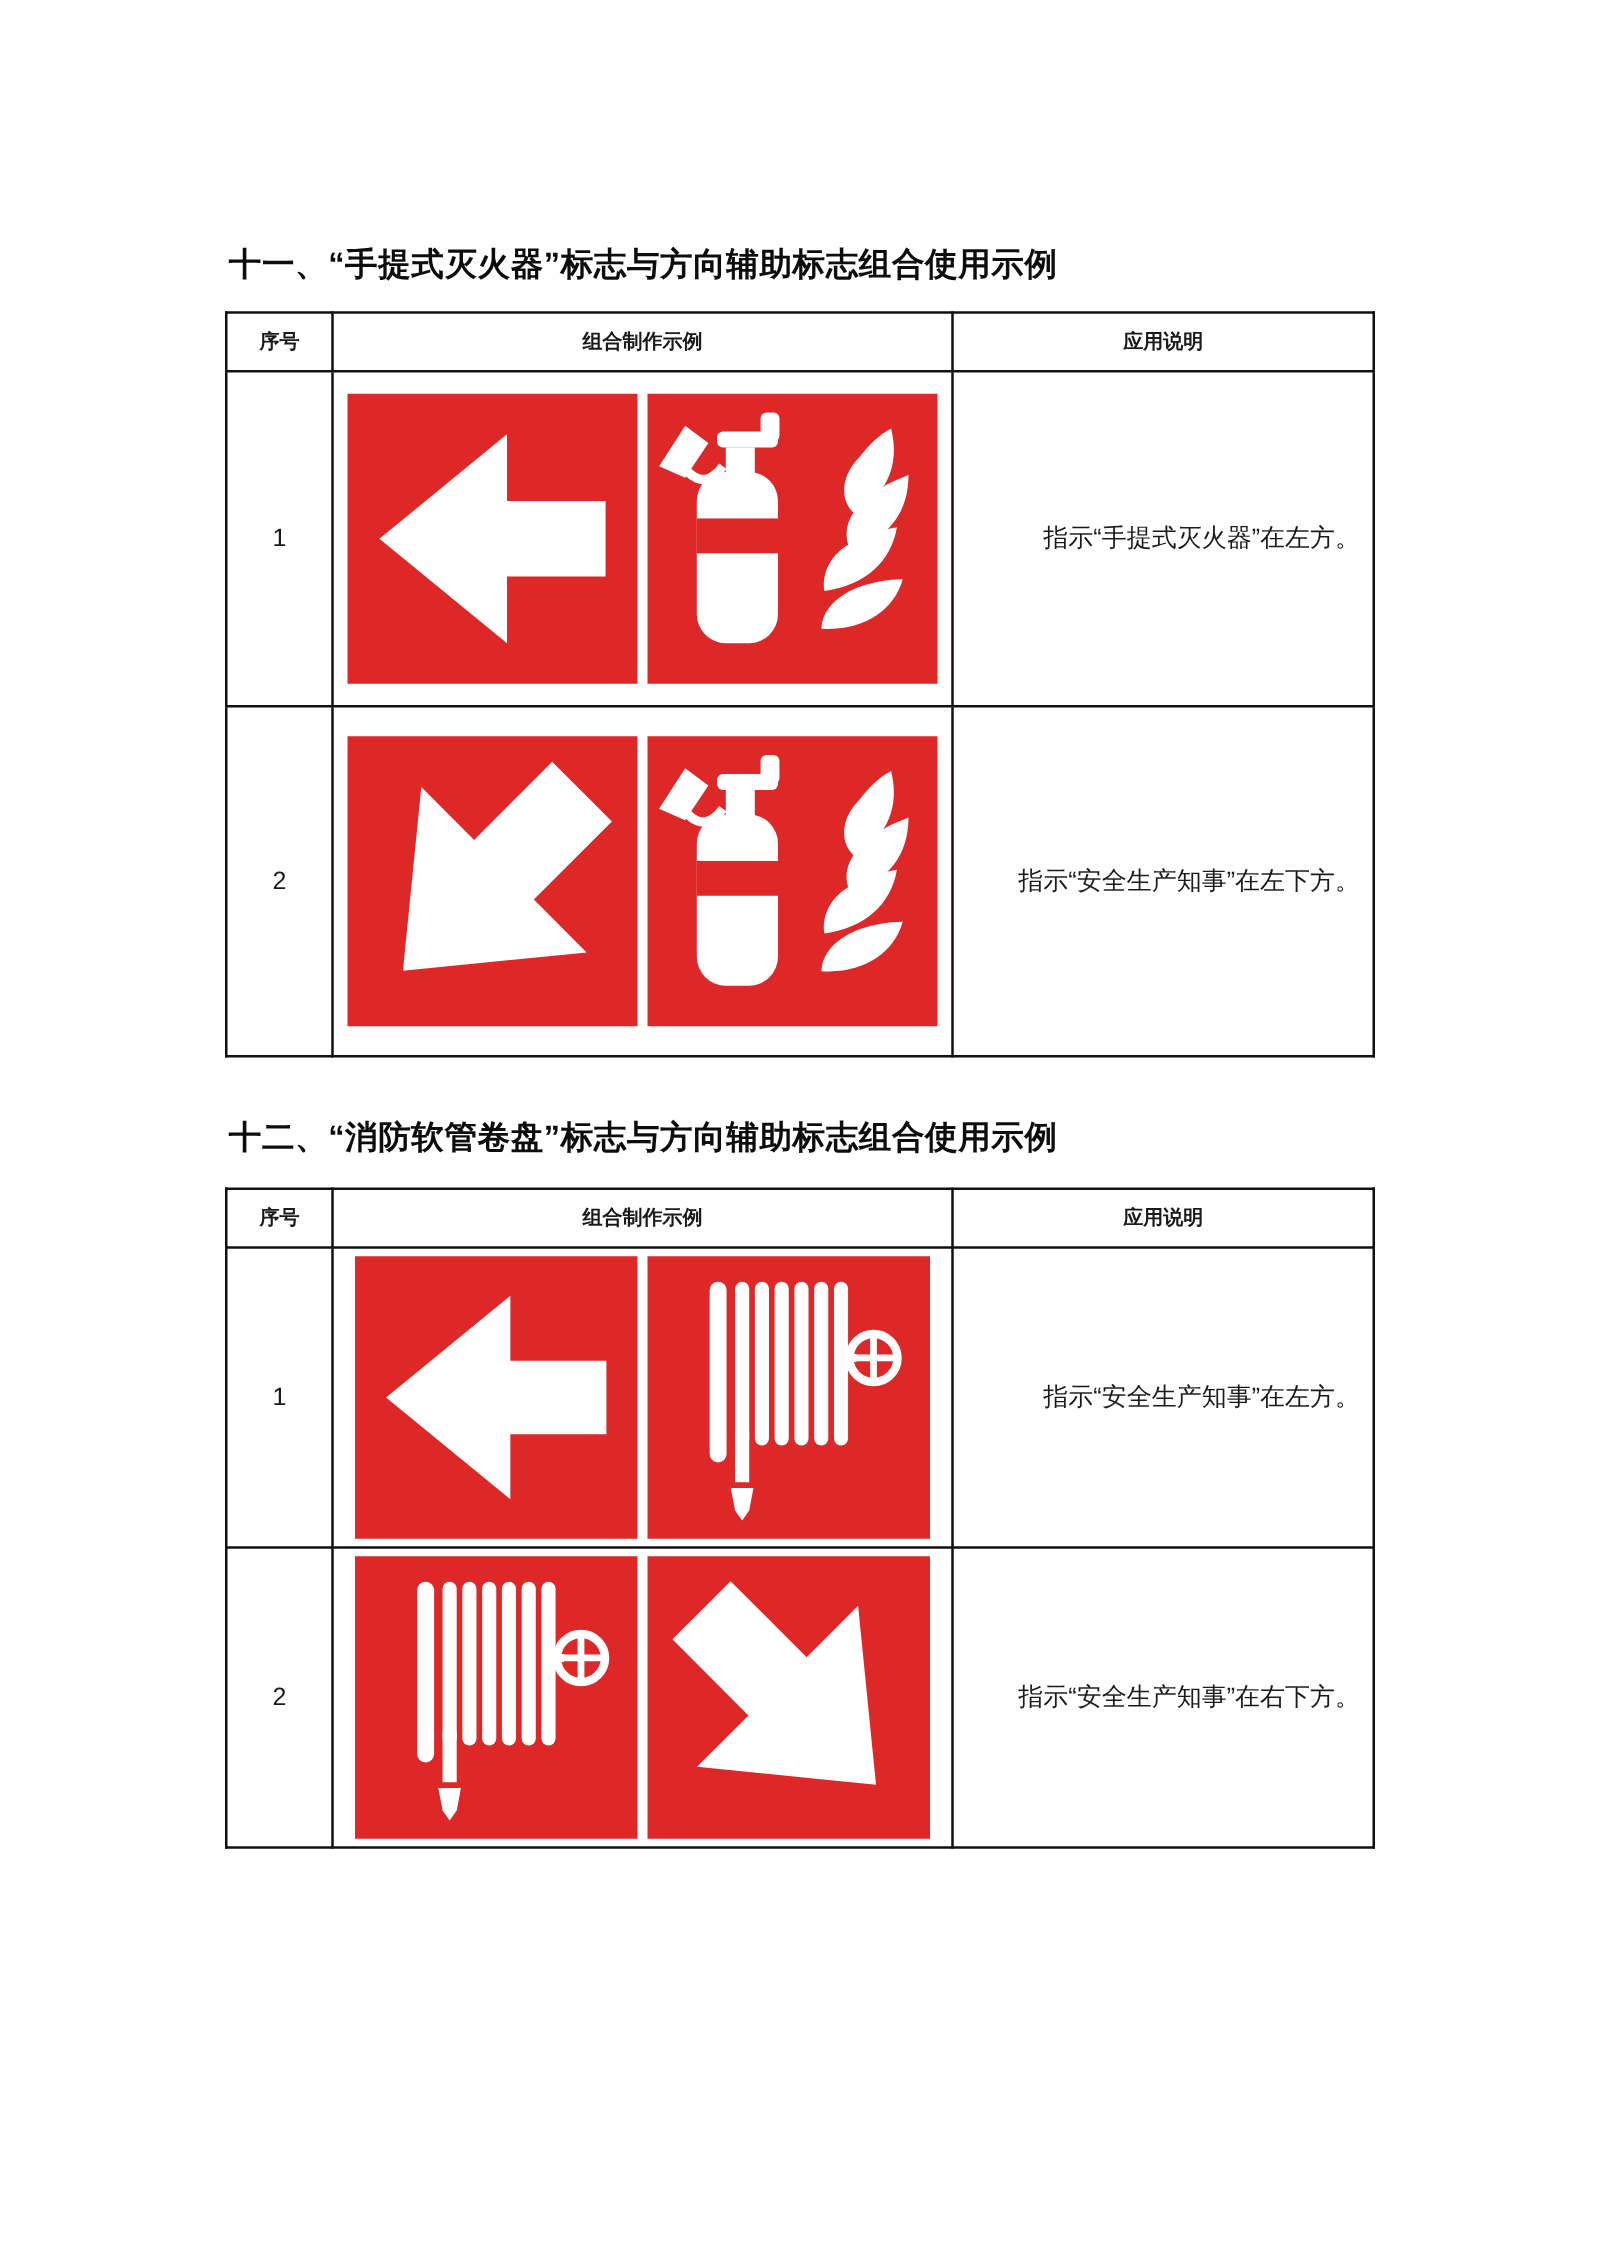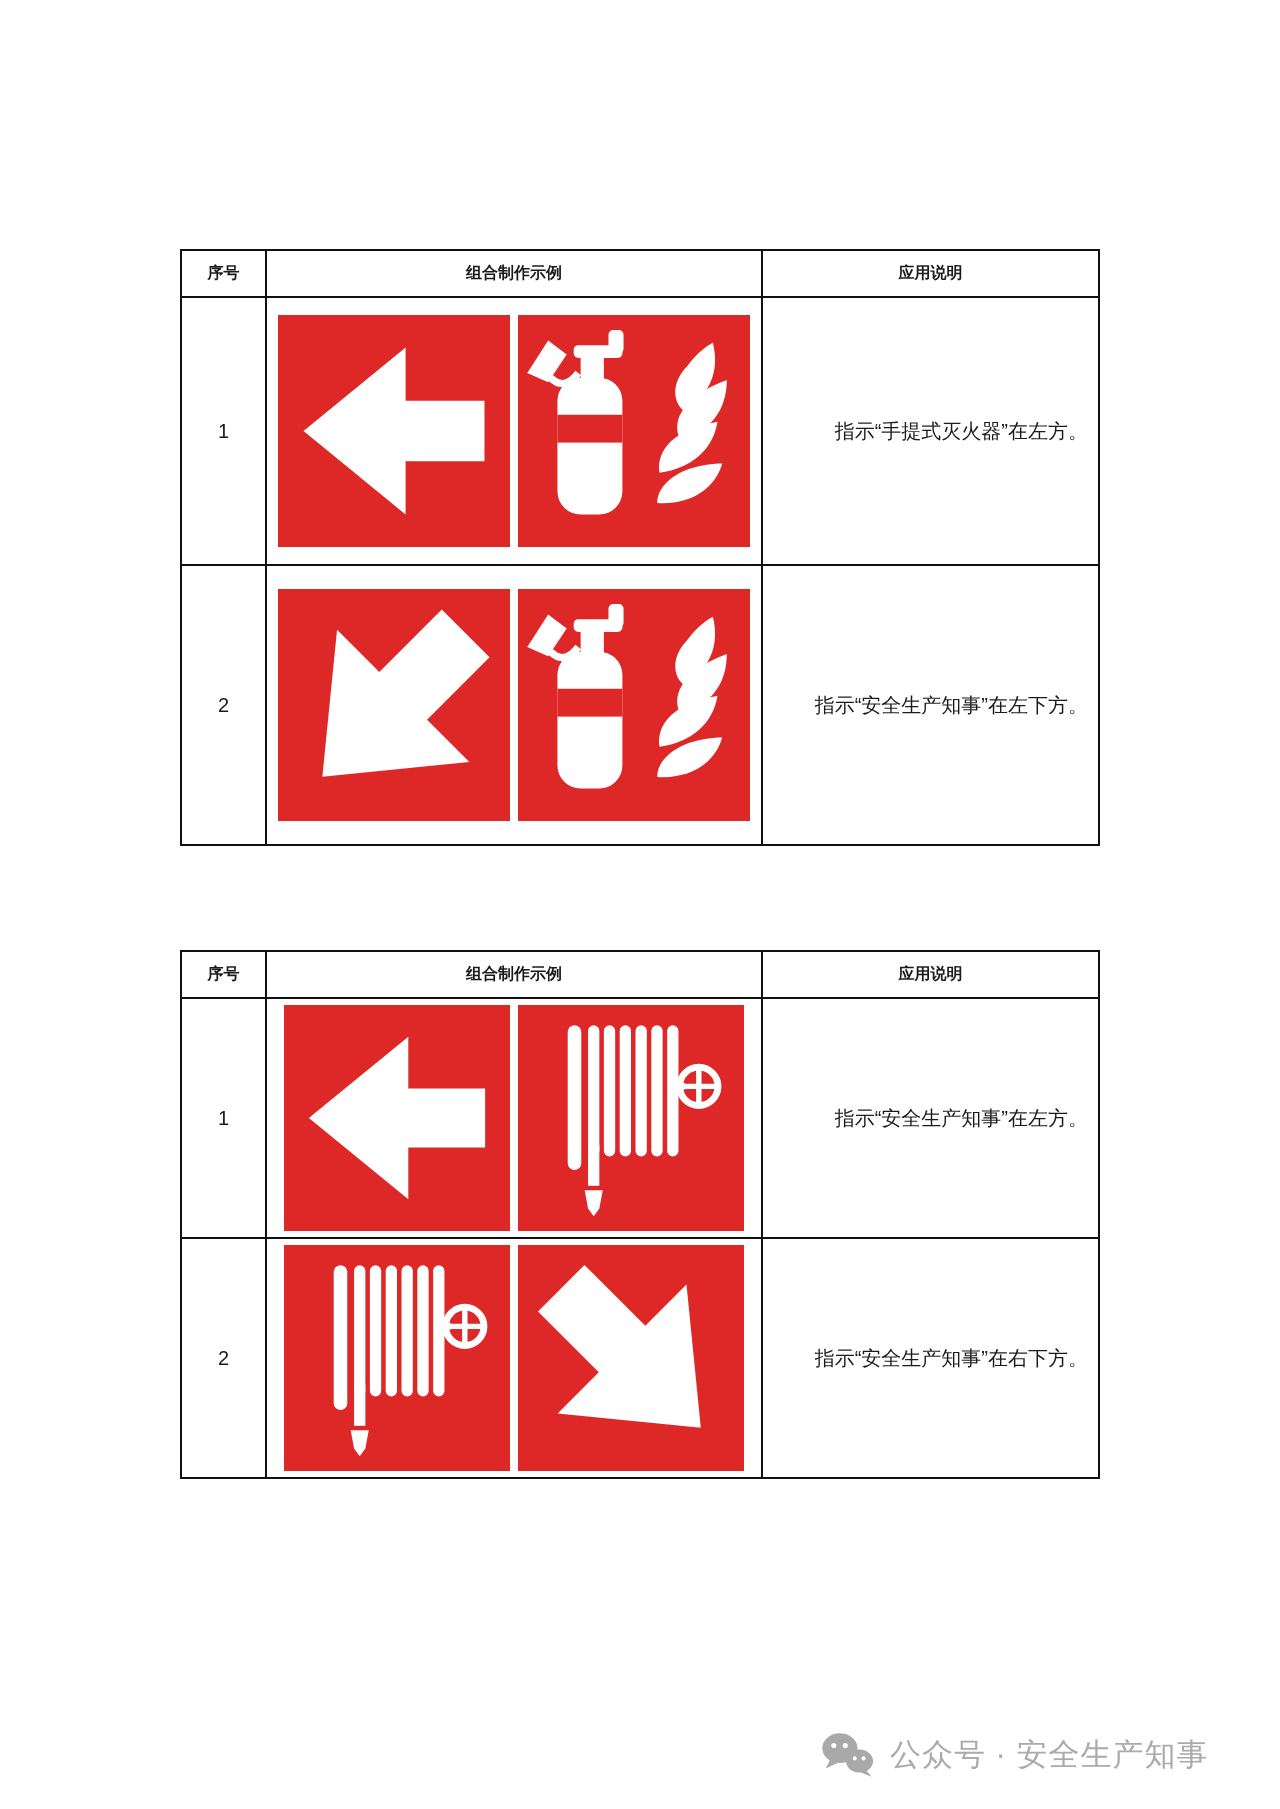--- a/index.html
+++ b/index.html
@@ -78,20 +78,21 @@
       <rect x="69.5" y="34.6" width="4.5" height="2.8"></rect>
       <circle cx="80" cy="36" r="8.5" fill="none" stroke="#ffffff" stroke-width="3"></circle>
       <line x1="71.5" y1="36" x2="88.5" y2="36" stroke="#ffffff" stroke-width="2.4"></line>
       <line x1="80" y1="27.5" x2="80" y2="44.5" stroke="#ffffff" stroke-width="2.4"></line>
     </g>
   </defs>
 </svg>
 
 <div class="page">
 
+  <div id="title1" class="sec-title">十一、“手提式灭火器”标志与方向辅助标志组合使用示例</div>
 
   <table id="table1" class="sign-table">
     <colgroup>
         <col style="width:85px">
         <col style="width:496px">
         <col style="width:337px">
       </colgroup>
     <tbody>
         <tr class="header-row">
       <th>序号</th>
@@ -130,20 +131,21 @@
                   <use href="#extShape"></use>
                 </svg>
           </div>
         </div>
       </td>
       <td class="desc-cell">指示“安全生产知事”在左下方。</td>
     </tr>
   </tbody>
     </table>
 
+  <div id="title2" class="sec-title">十二、“消防软管卷盘”标志与方向辅助标志组合使用示例</div>
 
   <table id="table2" class="sign-table">
     <colgroup>
         <col style="width:85px">
         <col style="width:496px">
         <col style="width:337px">
       </colgroup>
     <tbody>
         <tr class="header-row">
       <th>序号</th>
@@ -182,31 +184,14 @@
                   <use href="#arrowShape" transform="translate(50 50) rotate(-135) scale(1.12) translate(-50 -50)"></use>
                 </svg>
           </div>
         </div>
       </td>
       <td class="desc-cell">指示“安全生产知事”在右下方。</td>
     </tr>
   </tbody>
     </table>
 
-  <div class="watermark">
-    <svg class="wicon" viewBox="0 0 40 34">
-      <g fill="#A9A9A9">
-        <ellipse cx="14" cy="12" rx="13" ry="11"></ellipse>
-        <polygon points="7,20 3.5,27 13,22.5"></polygon>
-        <ellipse cx="28.5" cy="21.5" rx="10" ry="8.5"></ellipse>
-        <polygon points="33.5,28.5 37.5,33 29.5,30"></polygon>
-      </g>
-      <g fill="#ffffff">
-        <circle cx="9.5" cy="10" r="1.9"></circle>
-        <circle cx="18" cy="10" r="1.9"></circle>
-        <circle cx="25" cy="19.5" r="1.5"></circle>
-        <circle cx="31.5" cy="19.5" r="1.5"></circle>
-      </g>
-    </svg>
-    <span>公众号 · 安全生产知事</span>
-  </div>
 
 </div>
 
 </body></html>

